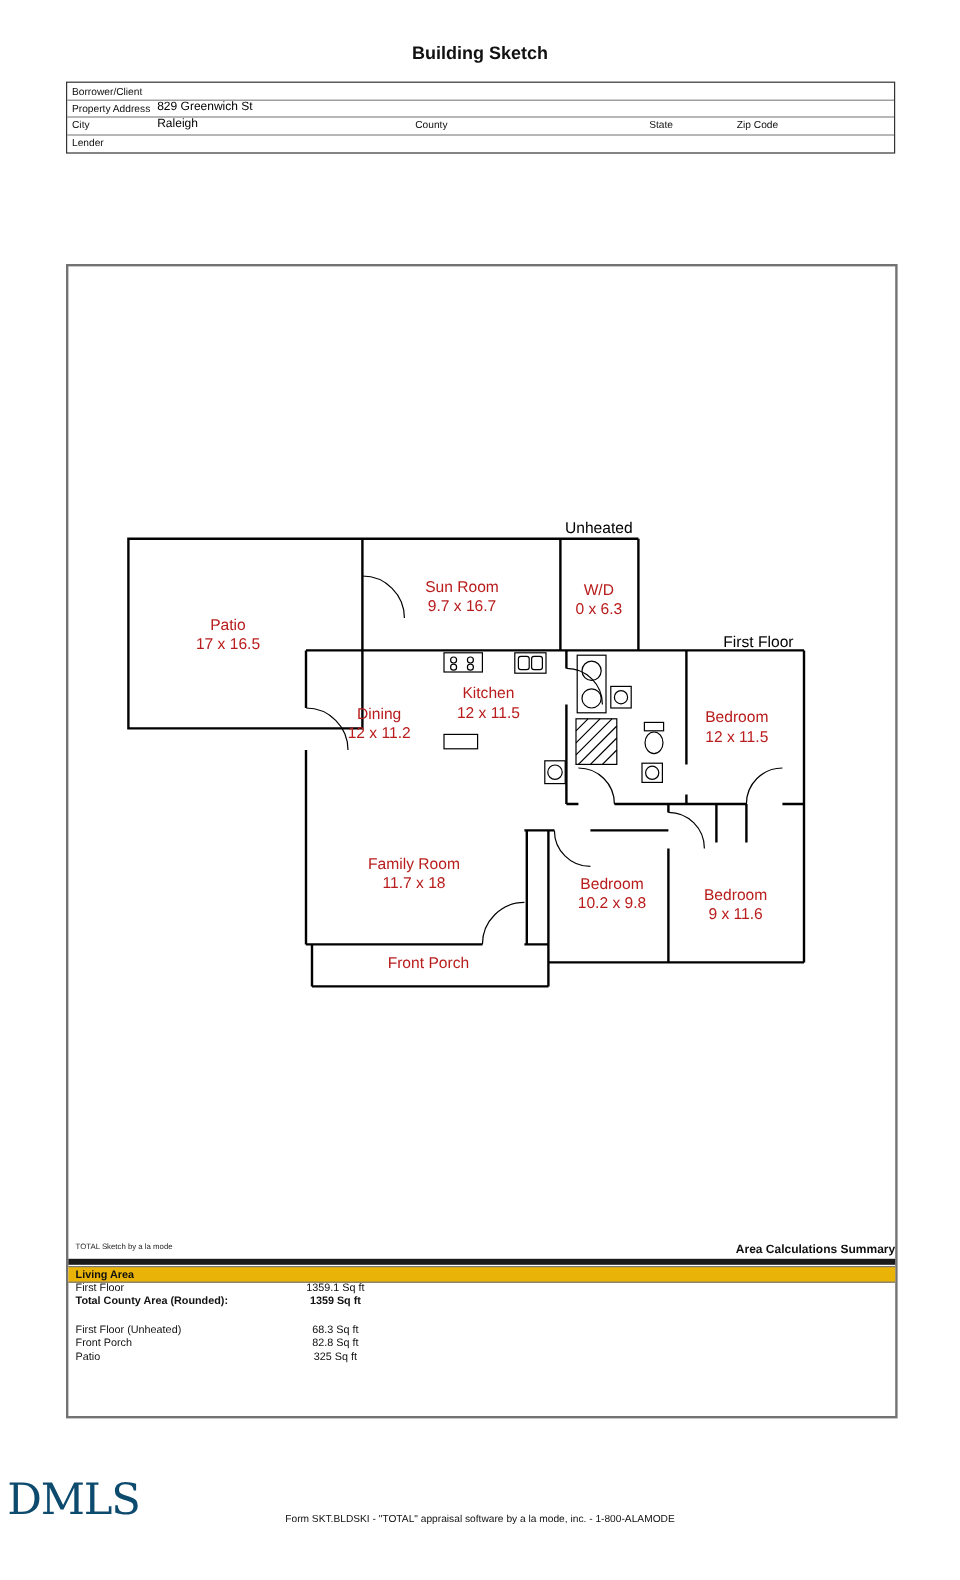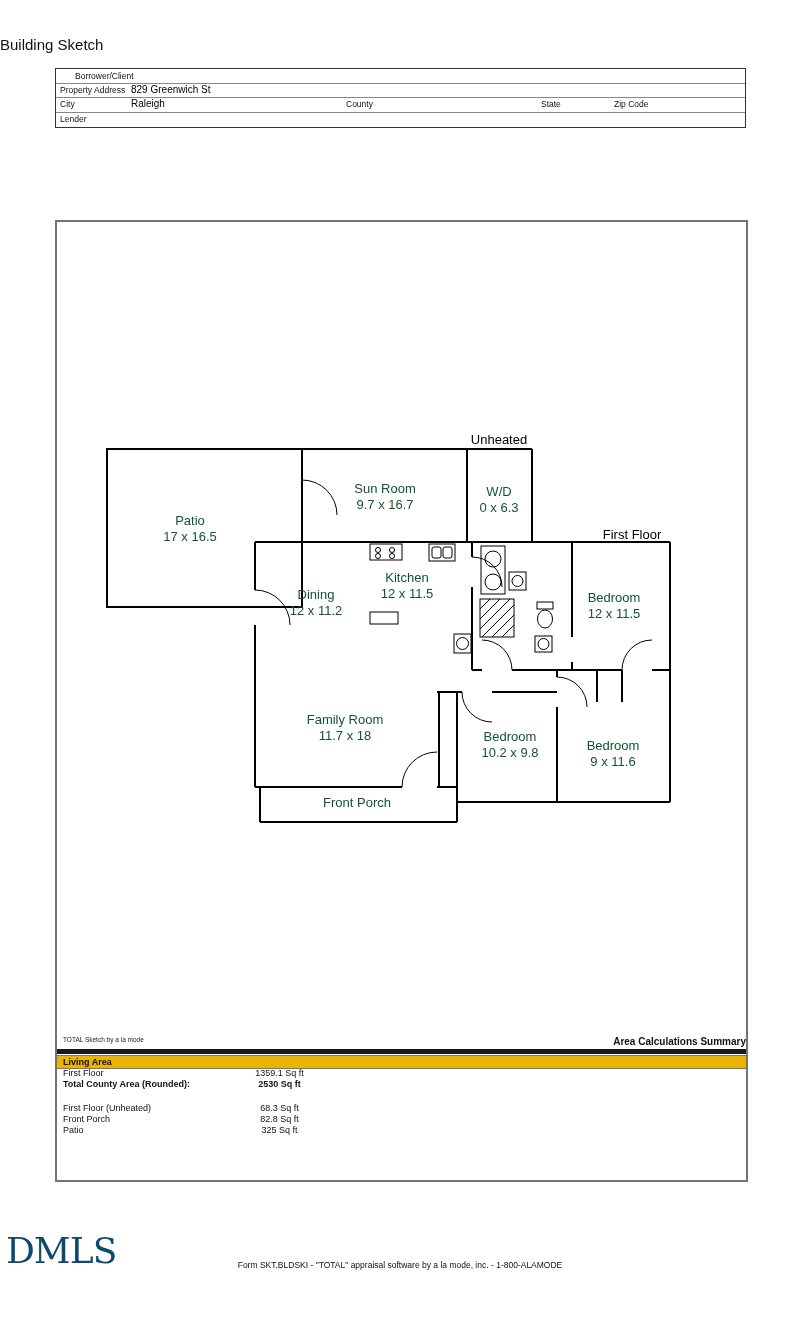--- a/index.html
+++ b/index.html
@@ -1,30 +1,30 @@
 <!DOCTYPE html>
 <html><head>
 <meta charset="utf-8">
 <style>
   html,body{margin:0;padding:0;background:#fff;}
   #page{position:relative;width:800px;height:1317px;background:#fff;
         font-family:"Liberation Sans",sans-serif;color:#111;overflow:hidden;}
   .abs{position:absolute;}
-  #page-title{top:36px;left:0;width:100%;font-size:15px;font-weight:normal;text-align:left;}
+  #page-title{top:36px;left:0;width:100%;font-size:15px;font-weight:bold;text-align:center;}
   
   #form-box{left:55px;top:68px;width:689px;height:58px;border:1px solid #333;}
   .form-row{position:absolute;left:0;width:100%;height:14px;border-bottom:1px solid #888;}
   .form-row.last{border-bottom:none;}
   .flabel{position:absolute;top:2px;font-size:8.5px;color:#111;white-space:nowrap;}
   .fvalue{position:absolute;top:1px;font-size:10px;color:#000;white-space:nowrap;}
   
   #sketch-box{left:55px;top:220px;width:689px;height:958px;border:2px solid #737373;}
   #plan-svg{position:absolute;left:0;top:0;}
   .room-label{position:absolute;transform:translateX(-50%);text-align:center;
-              font-size:13px;line-height:16px;color:#14532d;white-space:nowrap;}
+              font-size:13px;line-height:16px;color:#b91c1c;white-space:nowrap;}
   .plan-note{position:absolute;transform:translateX(-50%);font-size:13px;color:#000;white-space:nowrap;}
   
   #calc-credit{left:6px;top:814px;font-size:6.5px;color:#222;}
   #calc-title{left:0;top:814px;width:100%;font-size:10px;font-weight:bold;text-align:right;}
   #calc-topbar{left:0;top:827px;width:100%;height:5px;background:#1a1a1a;}
   .calc-header{position:absolute;left:0;width:100%;height:12px;background:#eab308;
                border-top:1px solid #777;border-bottom:1px solid #777;
                font-size:9px;font-weight:bold;line-height:12px;}
   .calc-header span{margin-left:6px;}
   .calc-row{position:absolute;left:0;width:100%;height:11px;font-size:9px;line-height:11px;}
@@ -38,21 +38,21 @@
 </style>
 </head>
 <body>
 
 <div id="page">
 
   <div id="page-title" class="abs">Building Sketch</div>
 
   <div id="form-box" class="abs">
     <div class="form-row" style="top:0;">
-      <span class="flabel" style="left:19px;text-align:center;">Borrower/Client</span>
+      <span class="flabel" style="left:4px;text-align:center;">Borrower/Client</span>
     </div>
     <div class="form-row" style="top:14px;">
       <span class="flabel" style="left:4px;">Property Address</span>
       <span class="fvalue" style="left:75px;">829 Greenwich St</span>
     </div>
     <div class="form-row last" style="top:43px;height:15px;">
       <span class="flabel" style="left:4px;">Lender</span>
     </div>
     <div class="form-row" style="top:28px;height:15px;">
       <span class="flabel" style="left:4px;">City</span>
@@ -191,21 +191,21 @@
 
     <div class="calc-header" style="top:833px;">
       <span>Living Area</span>
     </div>
     <div class="calc-row" style="top:846px;">
       <span class="rlabel">First Floor</span>
       <span class="rvalue">1359.1 Sq ft</span>
     </div>
     <div class="calc-row bold" style="top:857px;">
       <span class="rlabel">Total County Area (Rounded):</span>
-      <span class="rvalue">2530 Sq ft</span>
+      <span class="rvalue">1359 Sq ft</span>
     </div>
     <div class="calc-row" style="top:881px;">
       <span class="rlabel">First Floor (Unheated)</span>
       <span class="rvalue">68.3 Sq ft</span>
     </div>
     <div class="calc-row" style="top:892px;">
       <span class="rlabel">Front Porch</span>
       <span class="rvalue">82.8 Sq ft</span>
     </div>
     <div class="calc-row" style="top:903px;">

